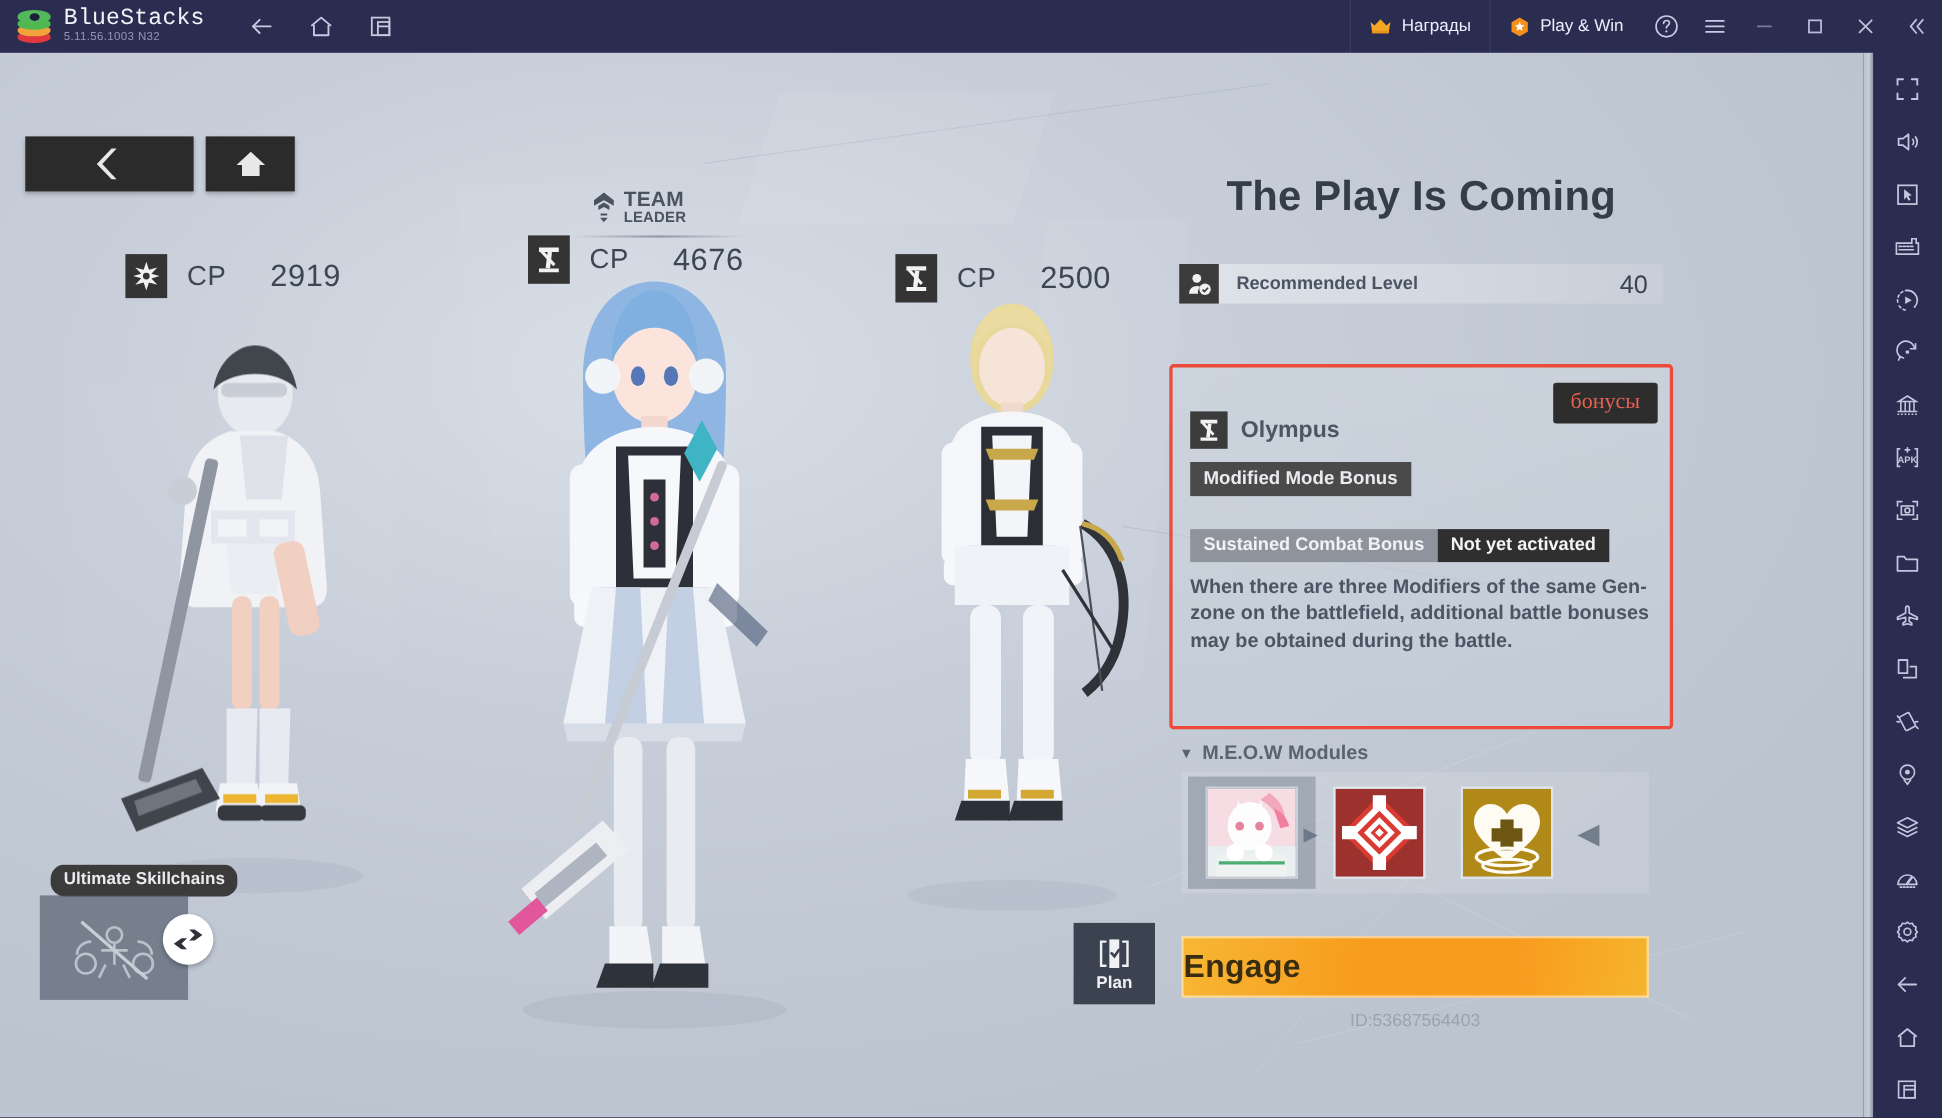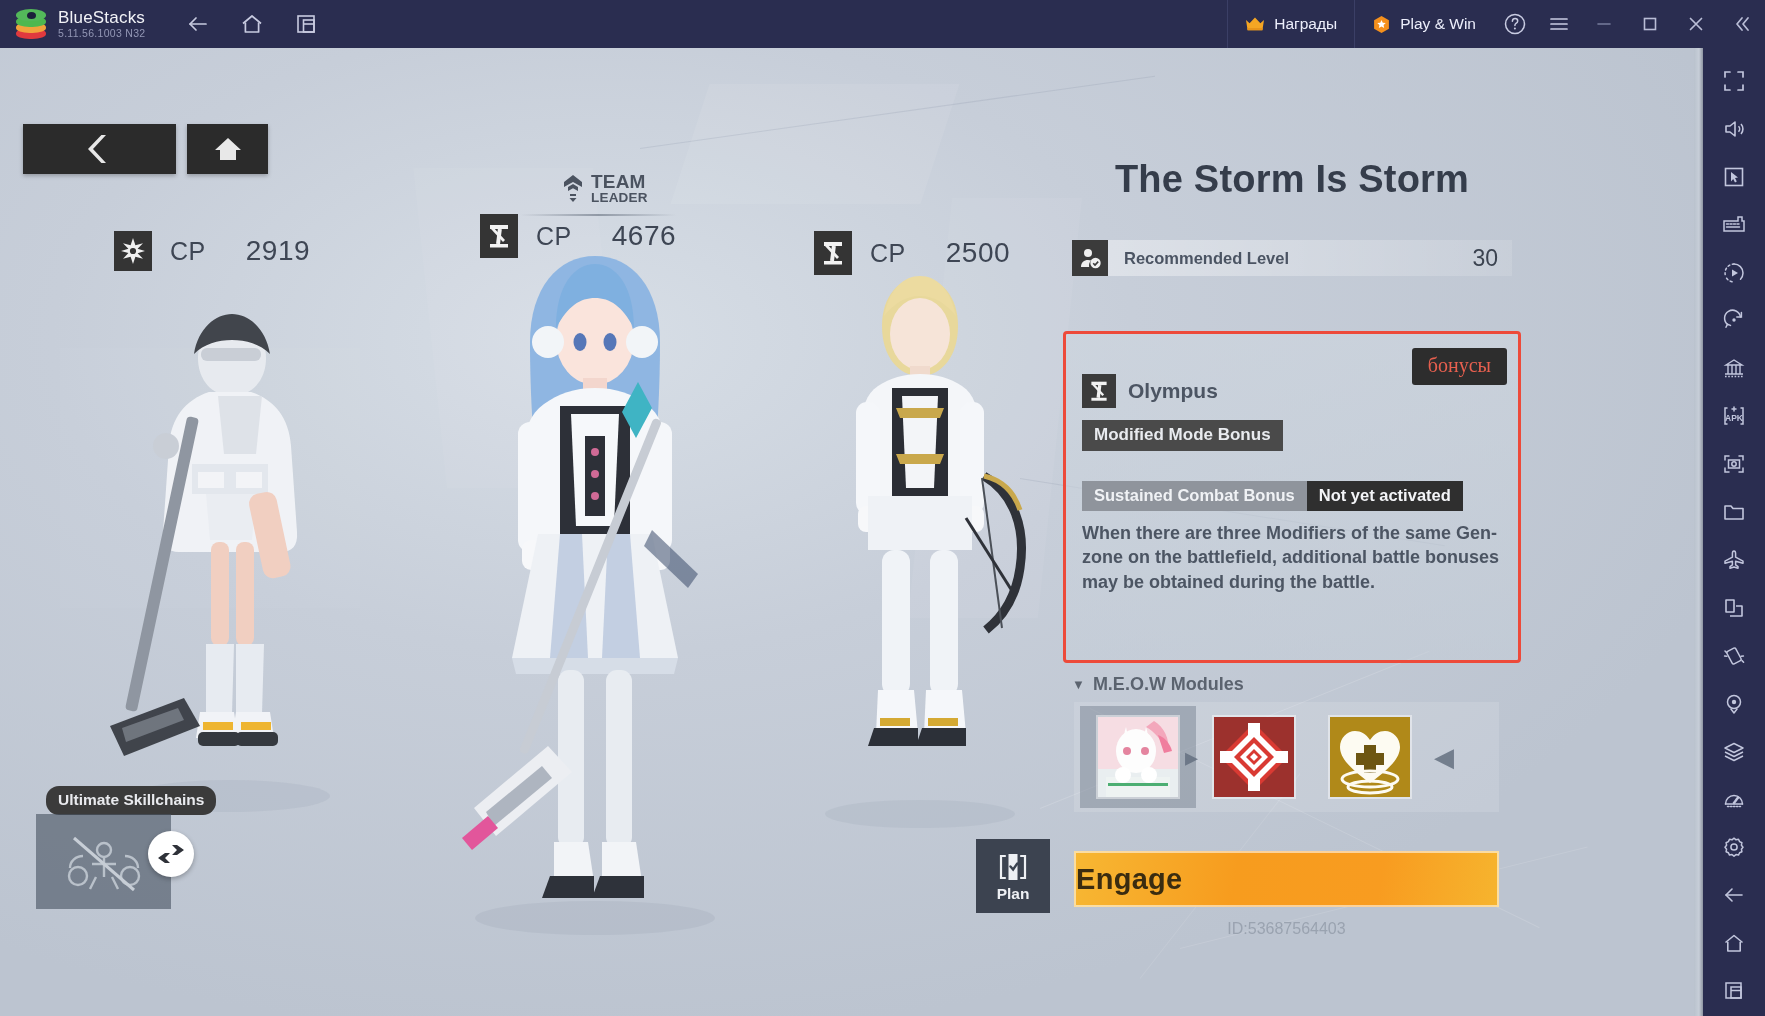--- a/index.html
+++ b/index.html
@@ -21,21 +21,21 @@
   .bs-logo {
     width: 30px; height: 30px; margin-left: 16px; margin-right: 12px;
     position: relative; flex: none;
   }
   .bs-logo i { position: absolute; left: 0; border-radius: 50% 50% 45% 45%; display:block;}
   .bs-l1 { width: 30px; height: 11px; top: 19px; background: #e0393e; }
   .bs-l2 { width: 30px; height: 11px; top: 13px; background: #f2a33c; }
   .bs-l3 { width: 30px; height: 11px; top: 7px;  background: #4fb84f; }
   .bs-l4 { width: 30px; height: 12px; top: 0px;  background: #53b85a; }
   .bs-dot { position:absolute; width:9px; height:7px; background:#1b1f3a; border-radius:50%; left:11px; top:3px; z-index:4;}
-  .bs-name { color: #f2f3f7; font-size: 17px; line-height: 18px; letter-spacing: .2px;}
+  .bs-name { color: #f2f3f7; font-size: 21px; line-height: 18px; letter-spacing: .2px; font-family: Liberation Mono, monospace;}
   .bs-ver  { color: #9397b5; font-size: 10.5px; line-height: 13px; letter-spacing: .3px;}
   .bs-titlewrap { display: flex; flex-direction: column; justify-content: center; }
 
   .topnav { display: flex; align-items: center; margin-left: 34px; gap: 18px; }
   .tb-icon {
     width: 36px; height: 36px; display: flex; align-items: center; justify-content: center;
     color: #c8cbe0;
   }
   .tb-icon svg { display: block; }
 
@@ -91,21 +91,21 @@
   .gbtn {
     position: absolute; background: #2b2b2b; display:flex; align-items:center; justify-content:center;
     box-shadow: 0 2px 4px rgba(0,0,0,.25);
   }
   .gbtn-back { left: 23px; top: 76px; width: 153px; height: 50px; }
   .gbtn-home { left: 187px; top: 76px; width: 81px; height: 50px; }
   .gbtn svg { display:block; }
 
   
   .teamleader {
-    position:absolute; left:560px; top:124px; width:160px; display:flex; align-items:center; gap:5px;
+    position:absolute; left:536px; top:124px; width:160px; display:flex; align-items:center; gap:5px;
     color:#4b5360;
   }
   .tl-text { line-height: 1; }
   .tl-top { font-size: 19px; font-weight: bold; letter-spacing:.2px; }
   .tl-bot { font-size: 13.5px; font-weight: bold; letter-spacing:.2px; }
   .tl-rule { position:absolute; left:520px; top:166px; width:156px; height:2px;
              background: linear-gradient(to right, rgba(90,100,115,0), rgba(90,100,115,.55), rgba(90,100,115,0)); }
 
   
   .cprow { position:absolute; display:flex; align-items:center; color:#3e4654; }
@@ -509,33 +509,33 @@
         <path d="M12 8l60 52" stroke="#e2e7ee" stroke-width="3"></path>
       </svg>
     </div>
     <div class="usc-swap">
       <svg width="26" height="22" viewBox="0 0 26 22" fill="#2f3239">
           <path d="M3 7h16l-5-5h5l7 5-7 5h-5l5-5H3z"></path>
           <path d="M23 15H7l5 5H7l-7-5 7-5h5l-5 5h16z"></path>
         </svg>
     </div>
 
-    <div class="mission-title">The Storm Is Storm</div>
+    <div class="mission-title">The Play Is Coming</div>
 
     <div class="reclevel">
       <div class="rl-icon">
         <svg width="24" height="24" viewBox="0 0 24 24" fill="#f0f0f0">
             <circle cx="10" cy="7" r="4"></circle>
             <path d="M3 21c0-4.4 3.1-7 7-7 1.2 0 2.3.2 3.2.6C11.8 15.8 11 17.6 11 19.4c0 .6.1 1.1.2 1.6z"></path>
             <circle cx="17.5" cy="17" r="5.2"></circle>
             <path d="M15.2 17.2l1.8 1.8 3.2-3.4" stroke="#3b3b3b" stroke-width="1.6" fill="none"></path>
           </svg>
       </div>
       <div class="rl-label">Recommended Level</div>
-      <div class="rl-val">30</div>
+      <div class="rl-val">40</div>
     </div>
 
     <div class="bonuspanel">
       <div class="bonus-tag">бонусы</div>
 
       <div class="olymp-row">
         <div class="olymp-icon">
           <svg width="22" height="26" viewBox="0 0 26 30" fill="#f2f2f2">
               <path d="M4 4h18v4H4z"></path>
               <path d="M11 8h4v15h-4z" transform="rotate(7 13 15)"></path>

